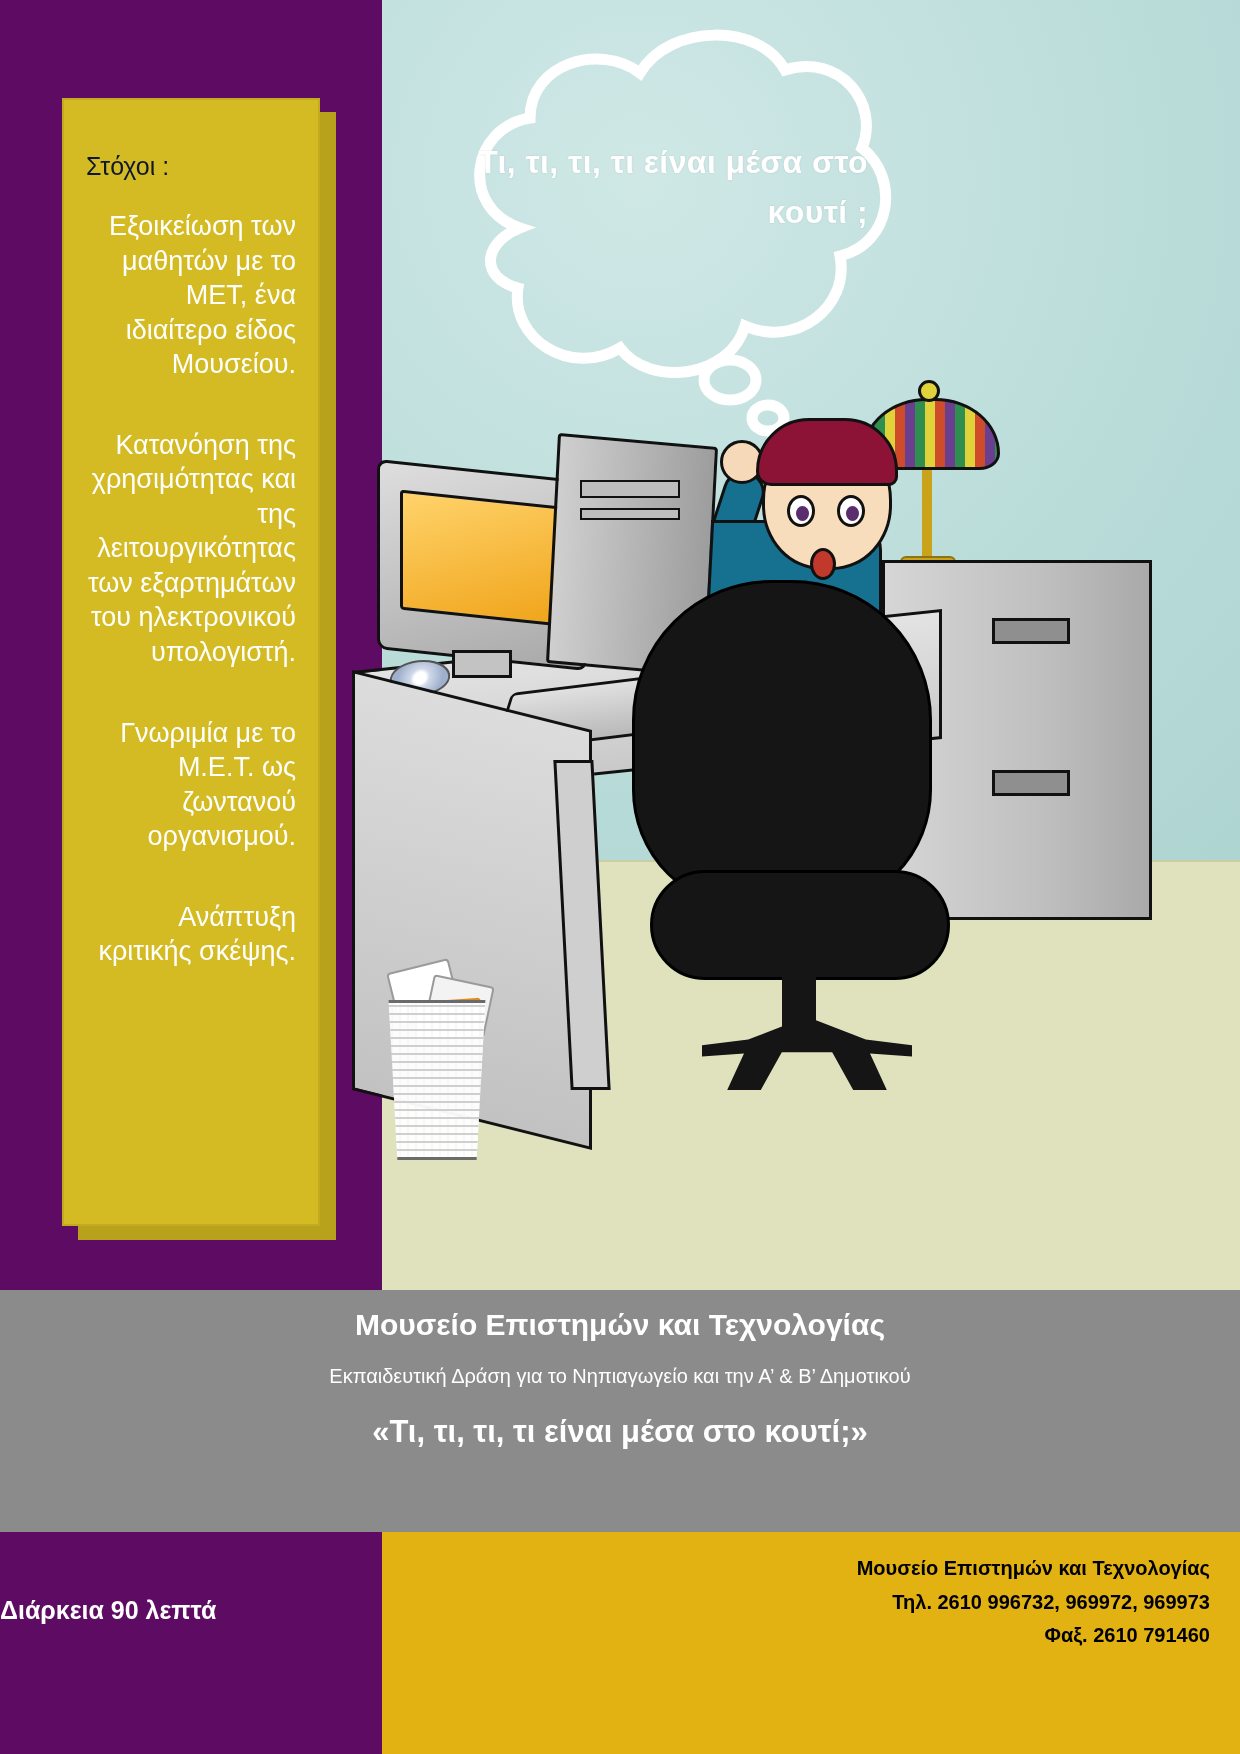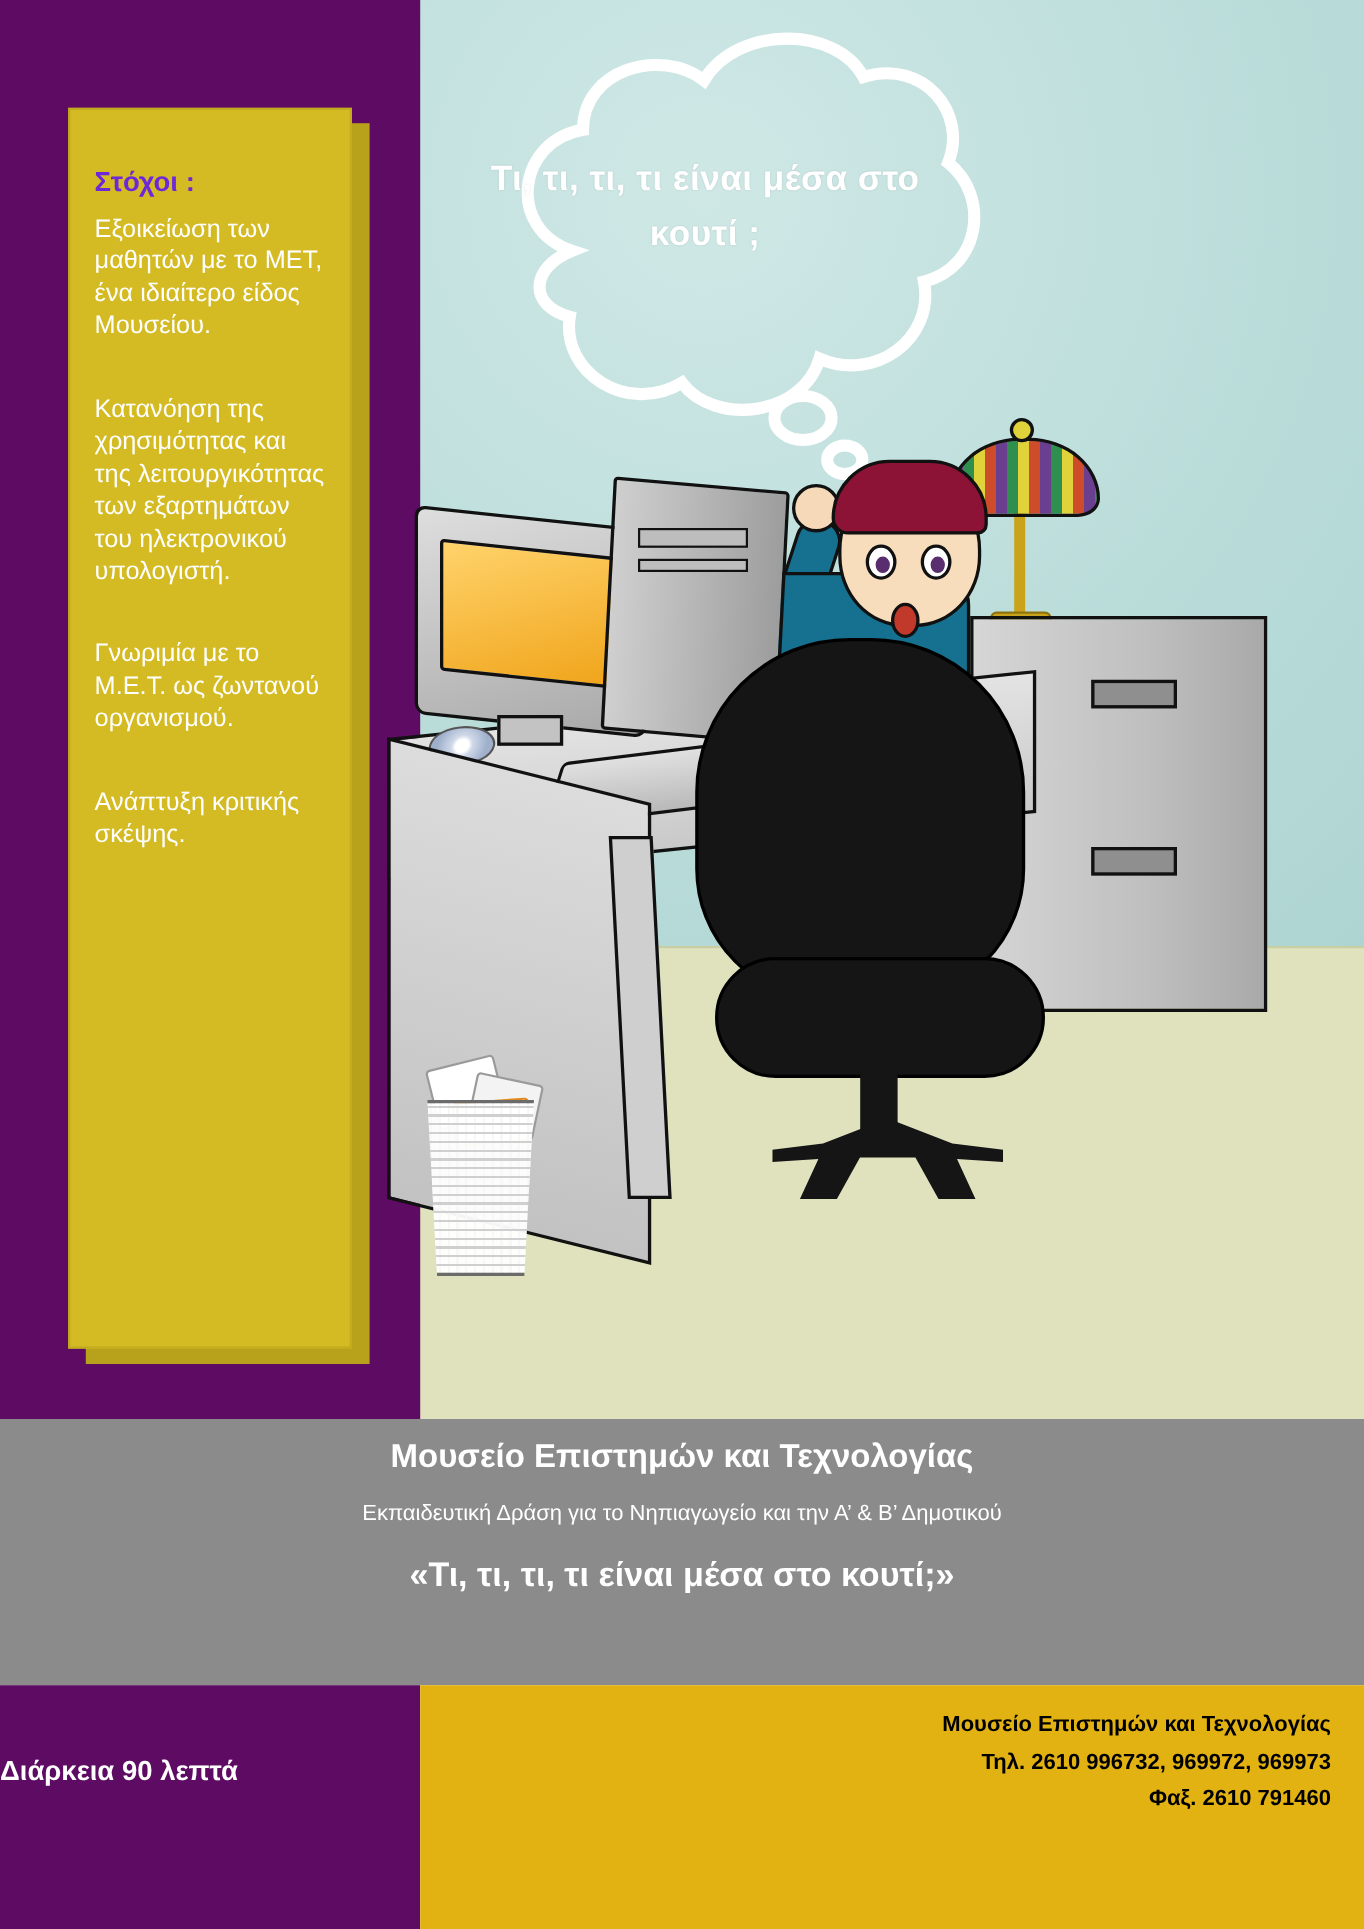--- a/index.html
+++ b/index.html
@@ -47,42 +47,43 @@
     background: #b8a21c;
   }
   .obj-box {
     position: absolute; left: 62px; top: 98px;
     width: 258px; height: 1128px;
     background: #d4bb23;
     border: 2px solid #c2ab1e;
     padding: 52px 22px 20px 22px;
   }
   .obj-title {
-    color: #6d28d9;
+    color: #0f172a;
     font-size: 25px;
-    font-weight: bold;
-    margin-bottom: 12px;
+    font-weight: normal;
+    margin-bottom: 28px;
   }
   .obj-item {
     color: #ffffff;
-    font-size: 23px;
+    font-size: 27px;
     line-height: 1.28;
     margin-bottom: 46px;
+    text-align: right;
   }
 
   
   .bubble-wrap {
     position: absolute; left: 400px; top: 8px;
     width: 500px; height: 450px;
   }
   .bubble-text {
     position: absolute;
-    left: 41px; top: 130px;
+    left: 68px; top: 130px;
     width: 400px;
-    text-align: center;
+    text-align: right;
     color: #ffffff;
     font-size: 32px;
     font-weight: bold;
     line-height: 1.55;
     letter-spacing: .4px;
     text-shadow: 0 0 2px rgba(0,0,0,.12);
   }
 
   
   .scene { position: absolute; left: 382px; top: 0; width: 858px; height: 1290px; }

